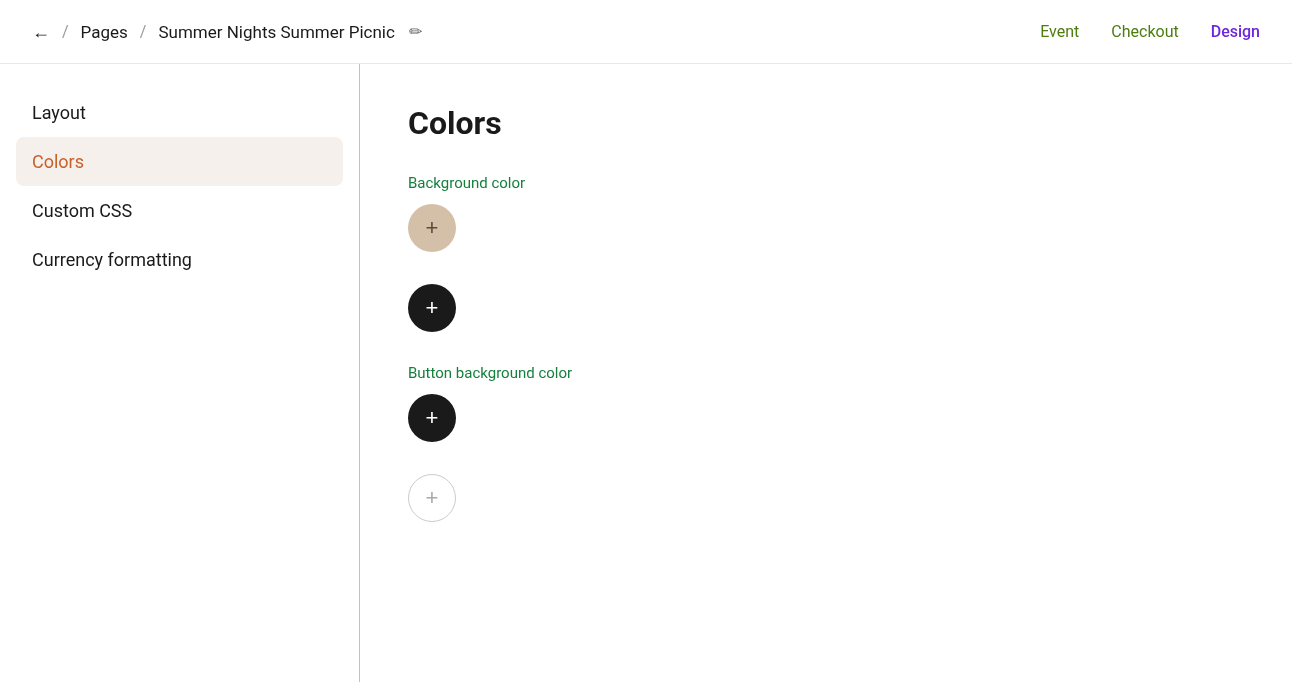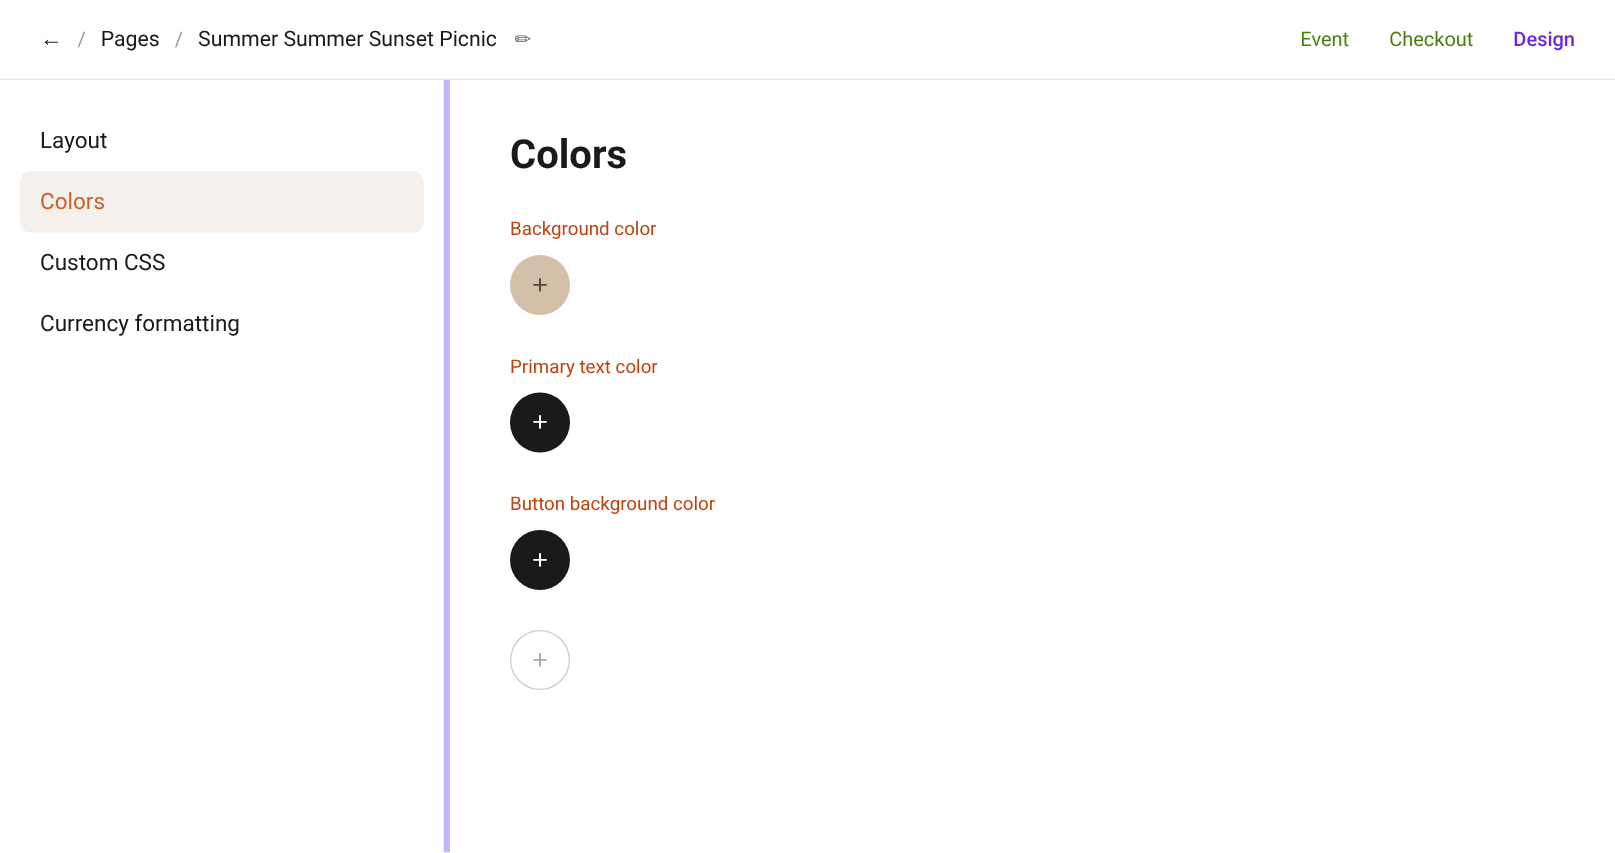--- a/index.html
+++ b/index.html
@@ -80,21 +80,21 @@
 
     
     .main-layout {
       display: flex;
       height: calc(682px - 64px);
     }
 
     
     .sidebar {
       width: 360px;
-      border-right: 5px solid #c4b5fd;
+      border-right: 1px solid #c4b5fd;
       padding: 24px 0;
       background: #ffffff;
       flex-shrink: 0;
     }
 
     .sidebar-item {
       padding: 14px 32px;
       font-size: 18px;
       color: #1a1a1a;
       cursor: pointer;
@@ -122,21 +122,21 @@
       color: #1a1a1a;
       margin-bottom: 32px;
     }
 
     .color-section {
       margin-bottom: 32px;
     }
 
     .color-label {
       font-size: 15px;
-      color: #c2410c;
+      color: #15803d;
       margin-bottom: 12px;
       font-weight: 400;
     }
 
     .color-circle {
       width: 48px;
       height: 48px;
       border-radius: 50%;
       display: flex;
       align-items: center;
@@ -165,21 +165,21 @@
   </style>
 </head>
 <body>
 
 <header class="header">
   <div class="header-left">
     <a class="back-arrow">←</a>
     <span class="breadcrumb-separator">/</span>
     <span class="breadcrumb-title">Pages</span>
     <span class="breadcrumb-separator">/</span>
-    <span class="breadcrumb-title">Summer Summer Sunset Picnic</span>
+    <span class="breadcrumb-title">Summer Nights Summer Picnic</span>
     <span class="edit-icon">✏</span>
   </div>
   <nav class="header-nav">
     <a class="nav-link">Event</a>
     <a class="nav-link">Checkout</a>
     <a class="nav-link active">Design</a>
   </nav>
 </header>
 
 <div class="main-layout">
@@ -193,21 +193,20 @@
 
   <main class="main-content">
     <h1 class="page-title">Colors</h1>
 
     <div class="color-section">
       <div class="color-label">Background color</div>
       <button class="color-circle beige">+</button>
     </div>
 
     <div class="color-section">
-      <div class="color-label">Primary text color</div>
       <button class="color-circle black">+</button>
     </div>
 
     <div class="color-section">
       <div class="color-label">Button background color</div>
       <button class="color-circle black">+</button>
     </div>
 
     <div class="color-section">
       <button class="color-circle white-outline">+</button>

